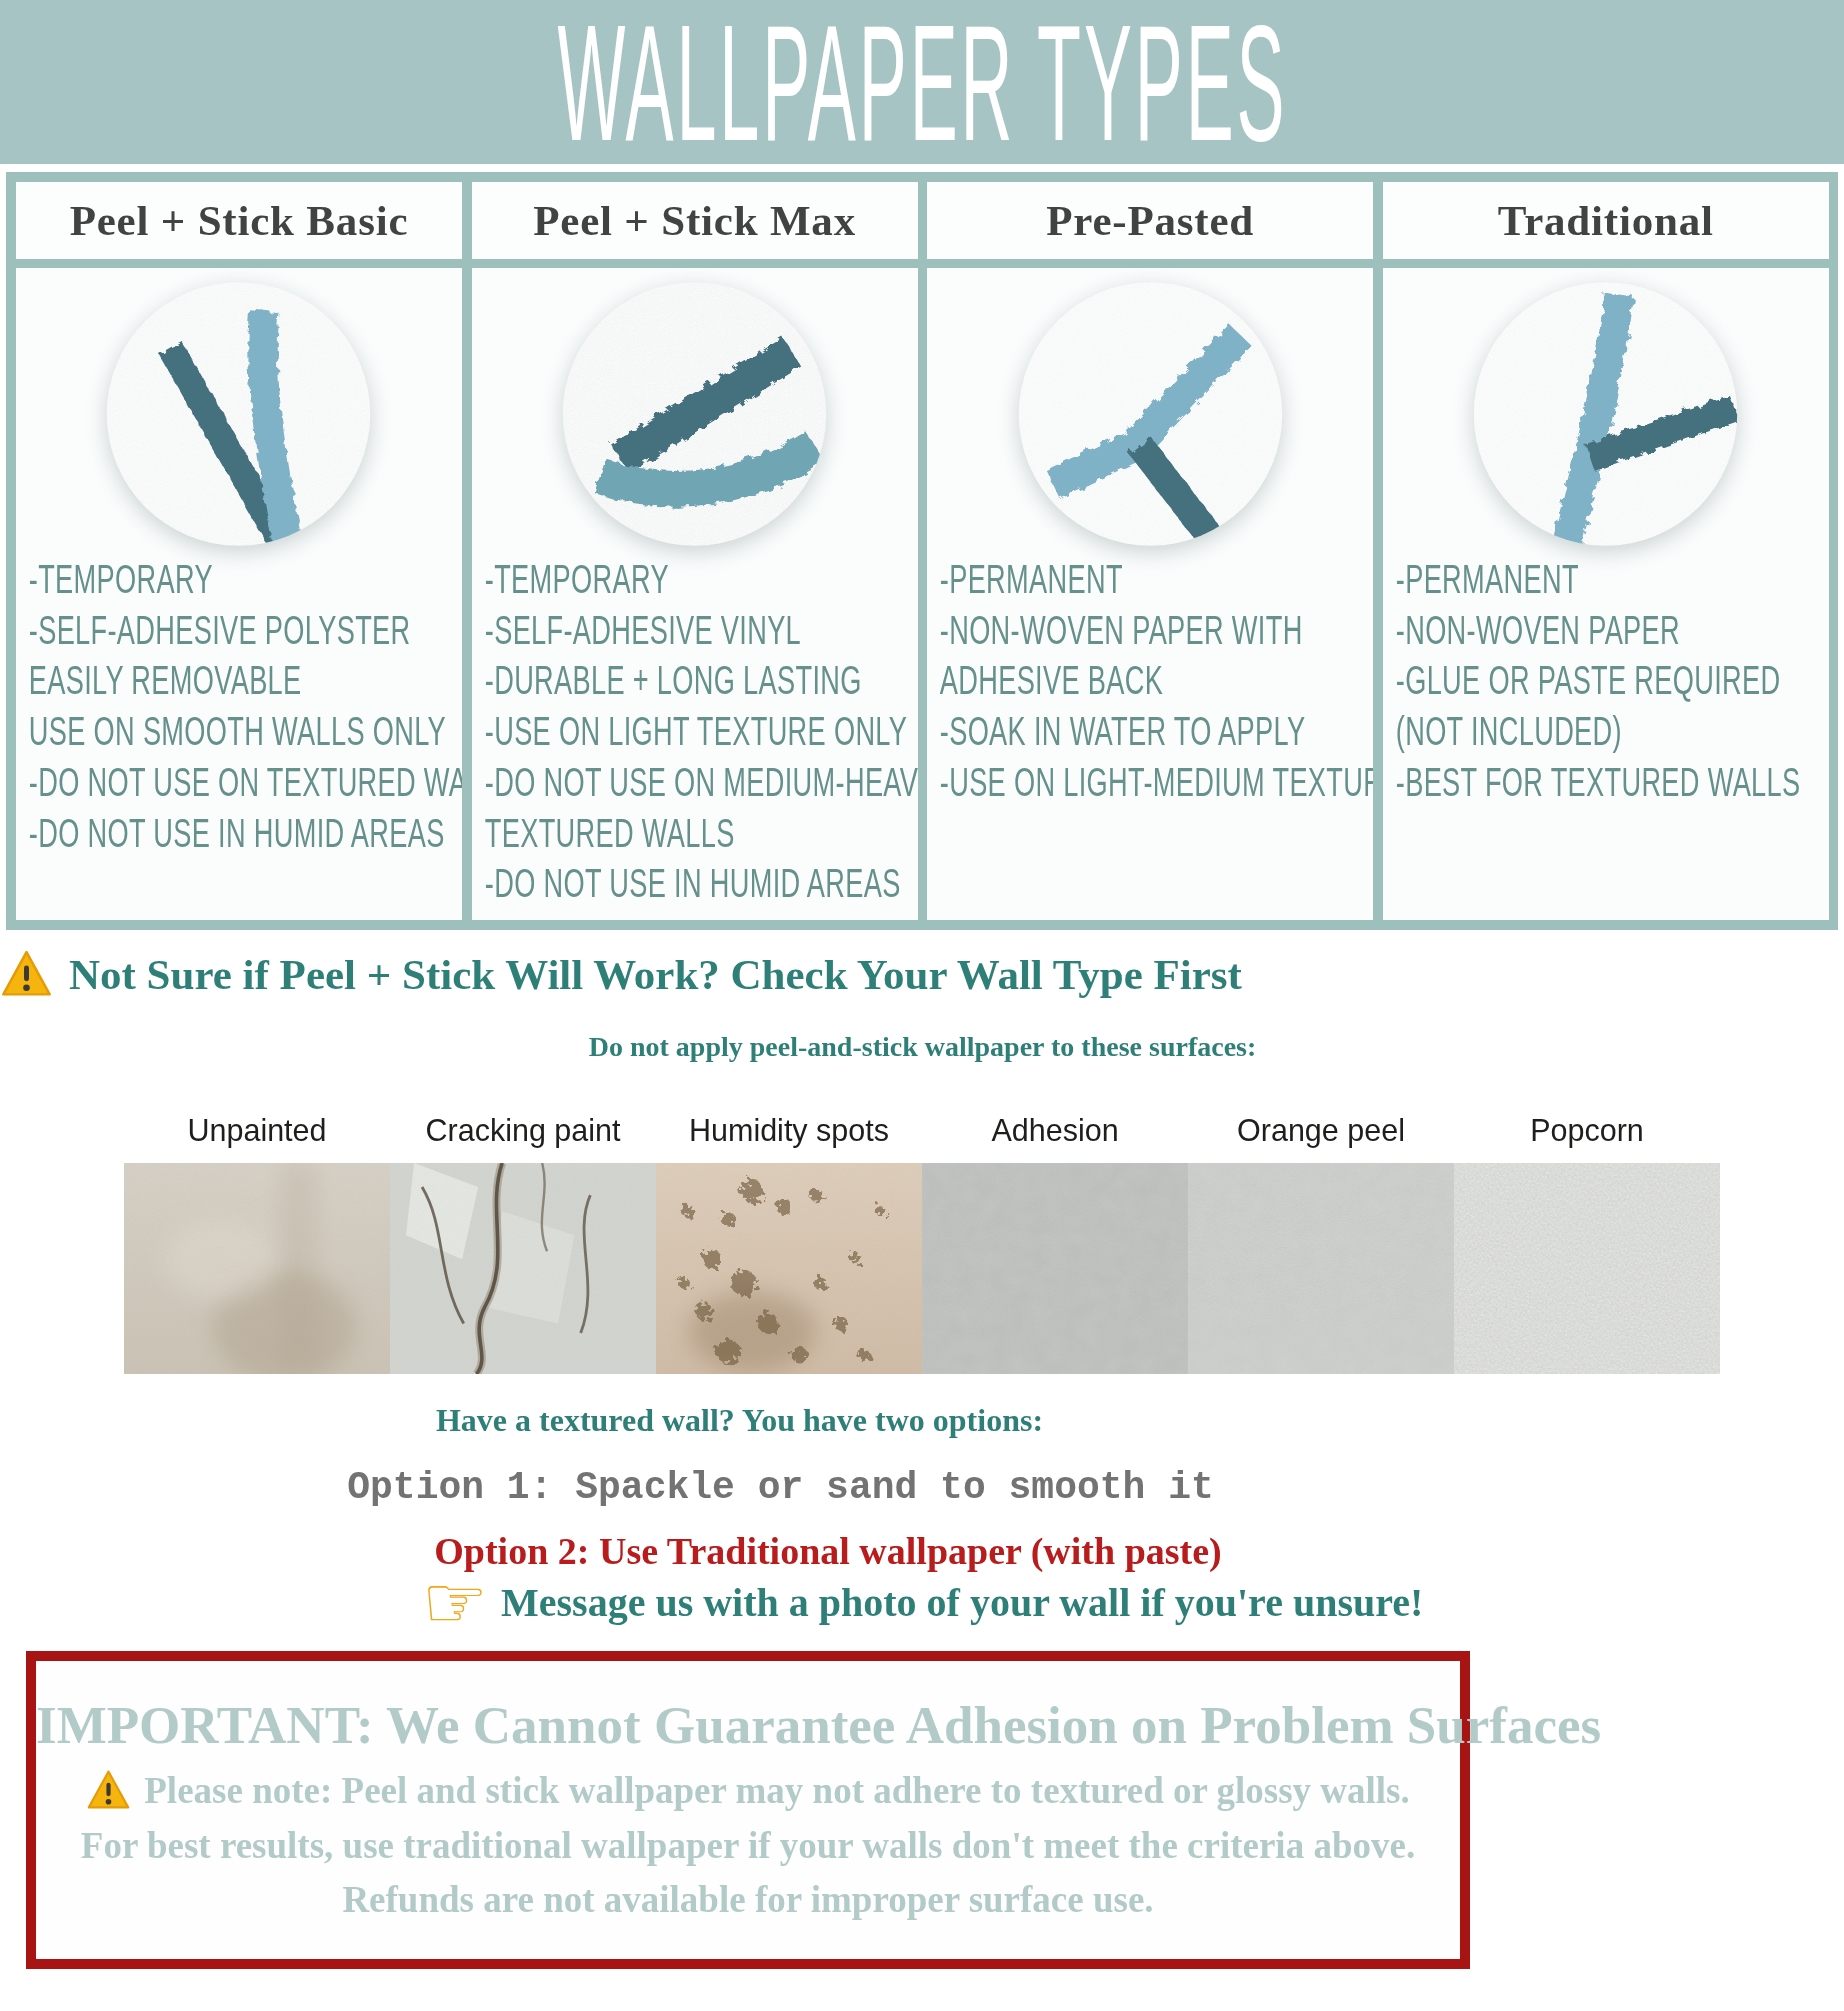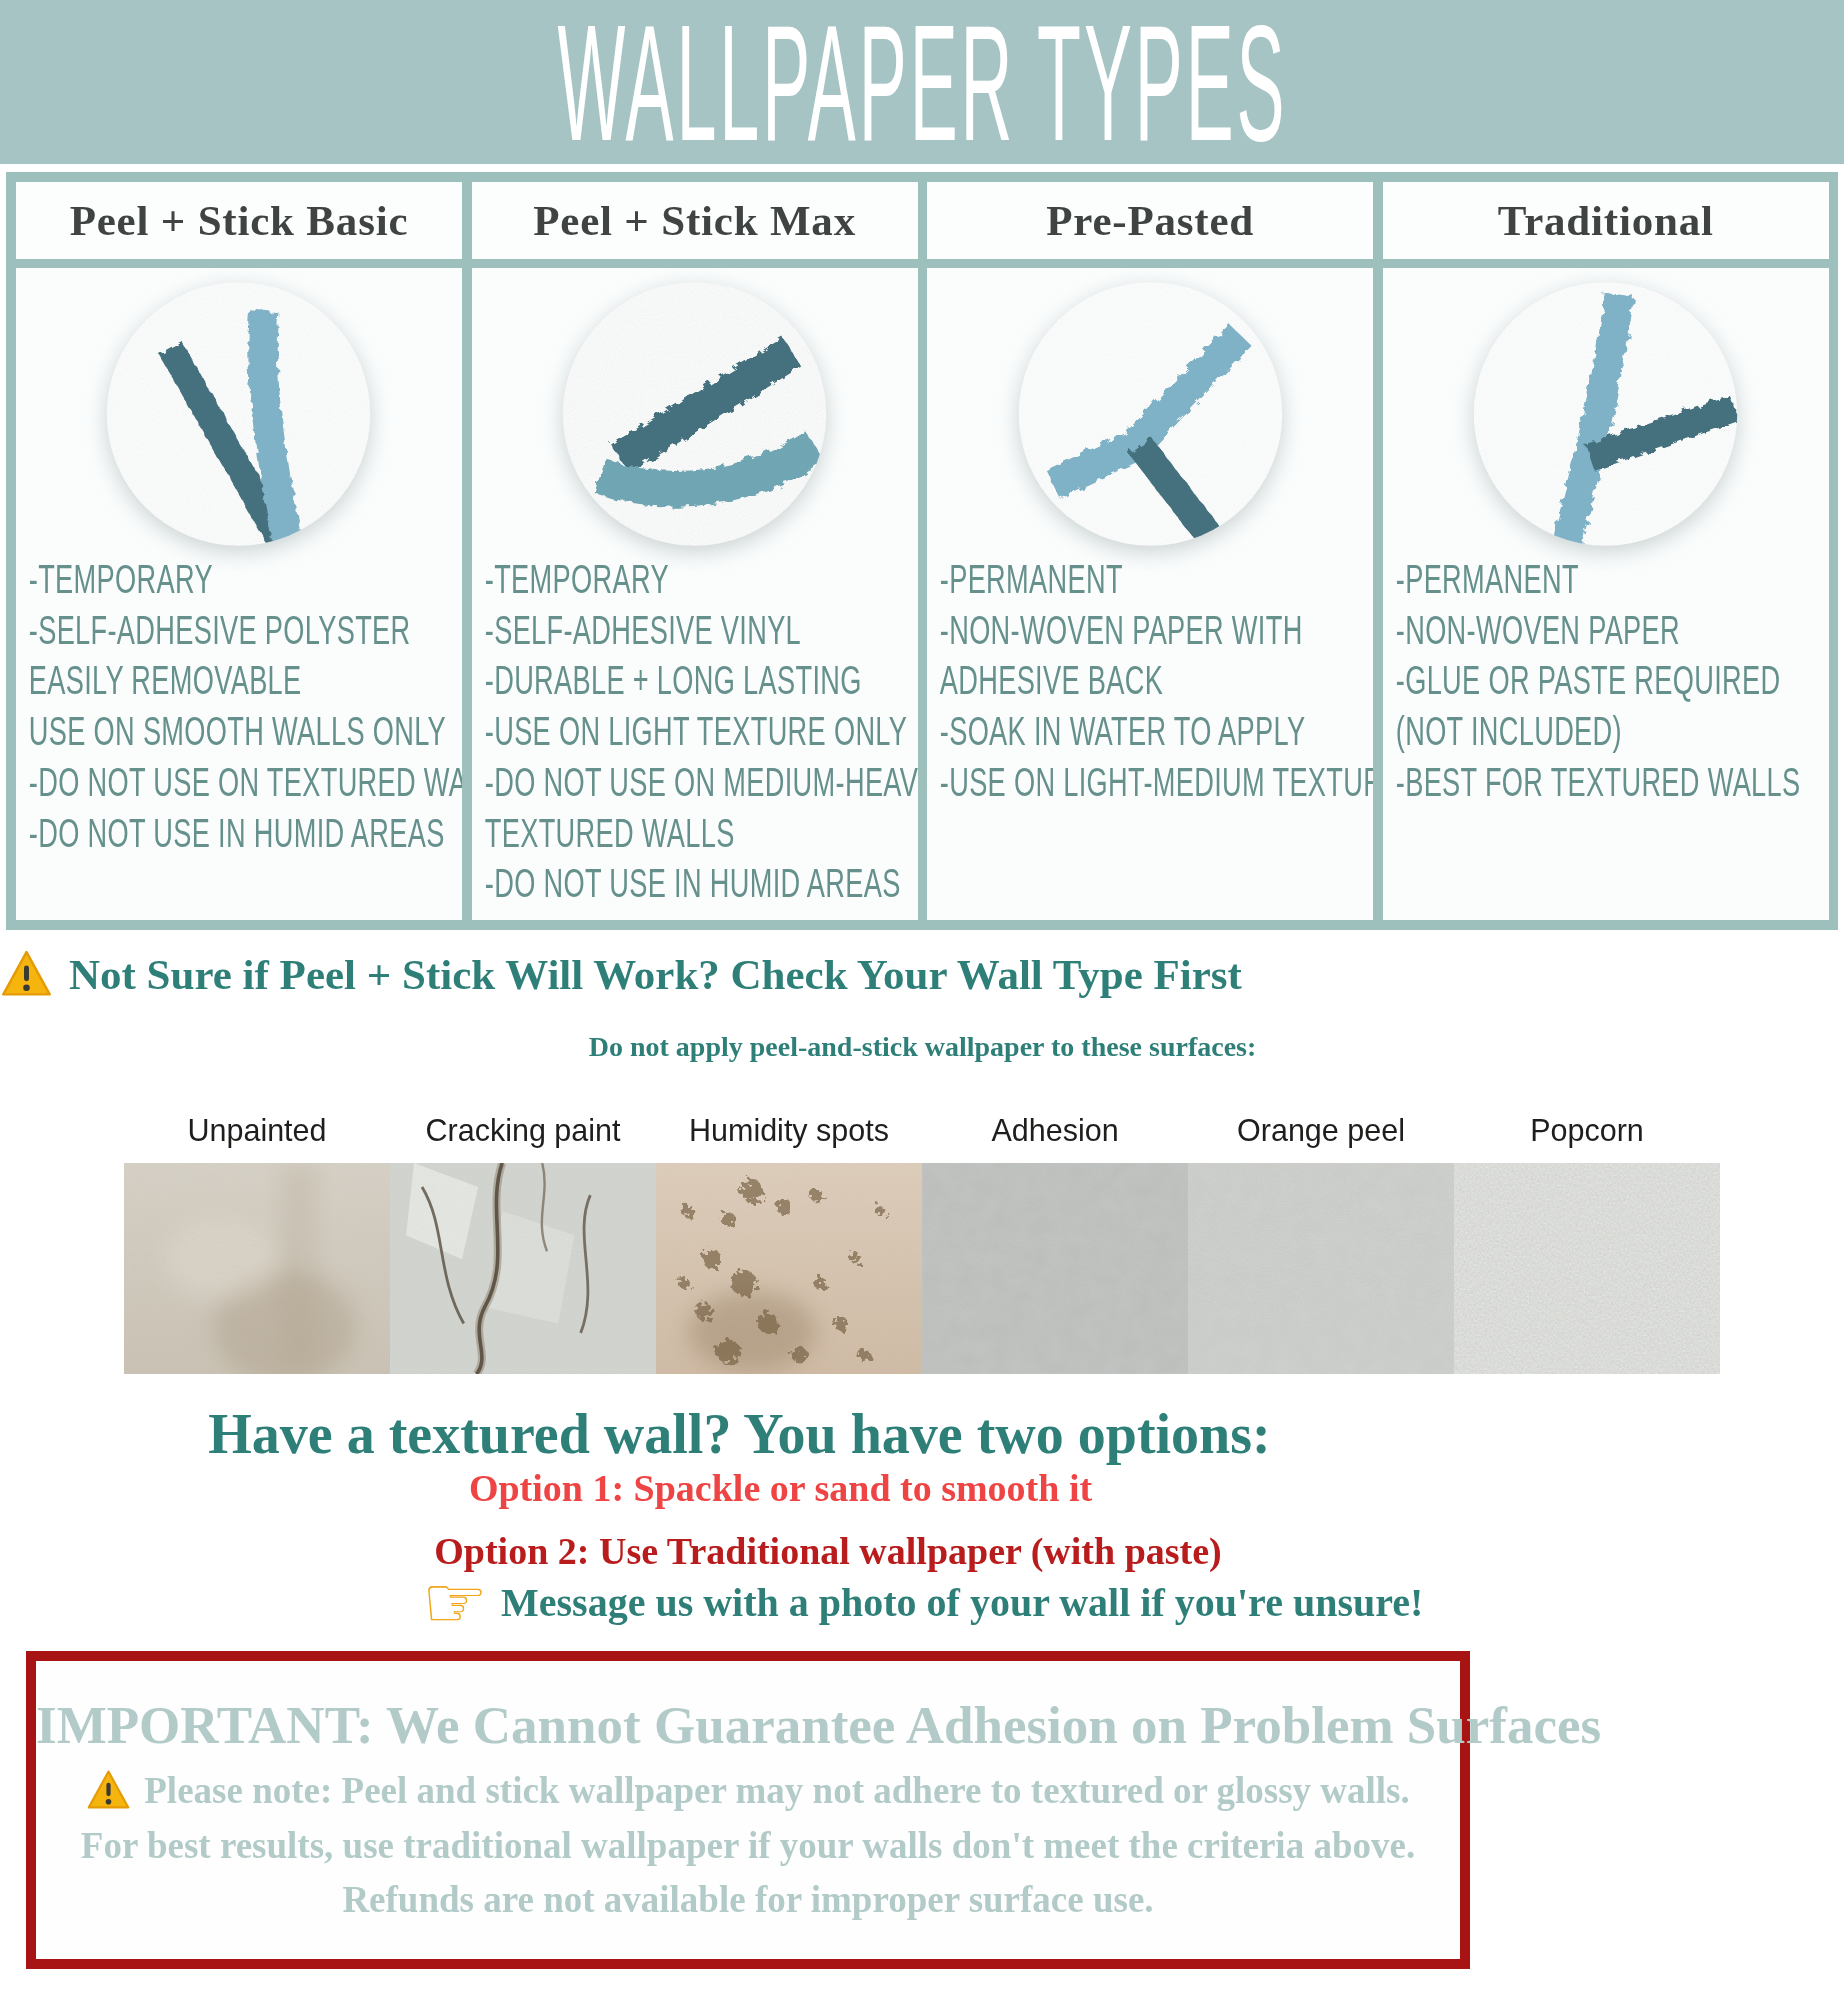--- a/index.html
+++ b/index.html
@@ -33,23 +33,23 @@
 
   
   .surf-labels{position:absolute;left:124px;top:1113px;width:1596px;display:flex;}
   .surf-labels div{flex:1;text-align:center;font-size:30.5px;color:#1e1e1c;}
   .surf-tiles{position:absolute;left:124px;top:1163px;width:1596px;height:211px;display:flex;}
   .tile{flex:1;height:211px;}
   .tile svg{width:100%;height:100%;display:block;}
 
   
   .opt-head{position:absolute;left:0;top:1402px;width:1479px;text-align:center;
-        font-family:"Liberation Serif",serif;font-weight:700;font-size:56px;color:#2f7f79;}
+        font-family:"Liberation Serif",serif;font-weight:700;font-size:32px;color:#2f7f79;}
   .opt1{position:absolute;left:0;top:1466px;width:1561px;text-align:center;
-        font-family:Liberation Serif, serif;font-weight:700;font-size:38px;color:#ef4444;}
+        font-family:Liberation Mono, monospace;font-weight:700;font-size:38px;color:#737373;}
   .opt2{position:absolute;left:0;top:1529px;width:1656px;text-align:center;
         font-family:"Liberation Serif",serif;font-weight:700;font-size:38px;color:#b91c1c;}
   .msg-line{position:absolute;left:0;top:1574px;width:1845px;display:flex;align-items:center;
         justify-content:center;gap:13px;}
   .msg-line .hand{font-family:"DejaVu Sans",sans-serif;font-size:74px;color:#f2a71b;line-height:56px;}
   .msg-line .txt{font-family:"Liberation Serif",serif;font-weight:700;font-size:40px;color:#2f7f79;white-space:nowrap;}
 
   
   .redbox{position:absolute;left:26px;top:1651px;width:1444px;height:318px;box-sizing:border-box;
         border:10.4px solid #a81414;background:#fefefe;text-align:center;}

